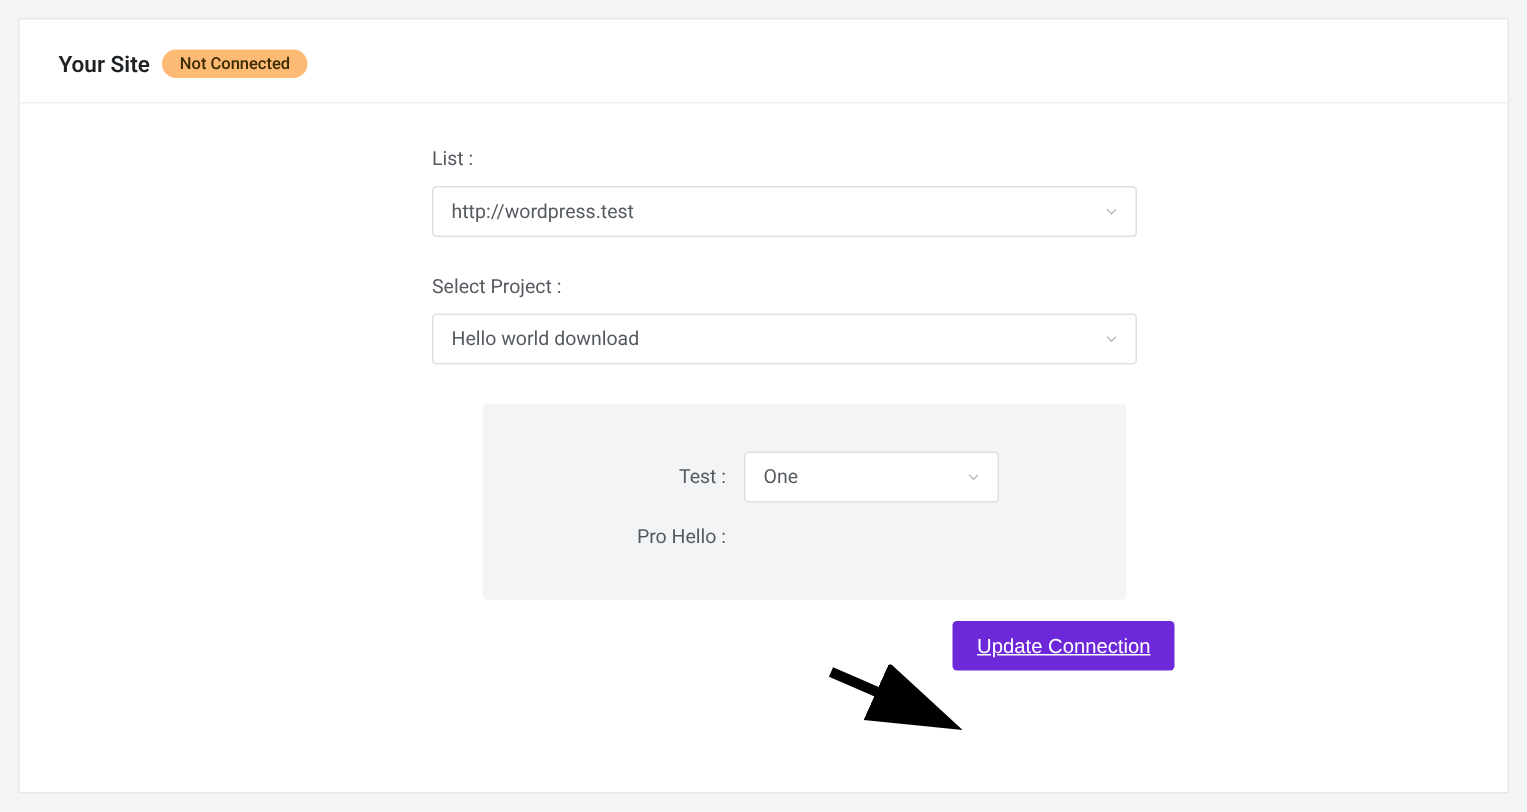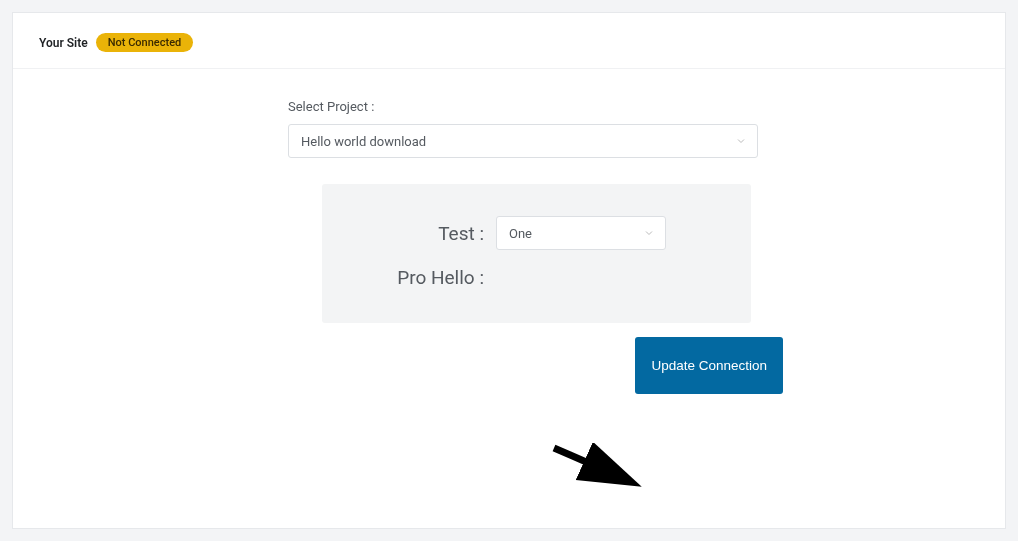--- a/index.html
+++ b/index.html
@@ -18,26 +18,26 @@
       position: relative;
     }
     .header {
       padding: 20px 26px 16px 26px;
       border-bottom: 1px solid #f0f1f3;
       display: flex;
       align-items: center;
       gap: 8px;
     }
     .header-title {
-      font-size: 12px;
+      font-size: 15px;
       font-weight: 600;
       color: #1f2225;
     }
     .status-badge {
-      background: #eab308;
+      background: #fdba74;
       color: #3a2a00;
       font-size: 11px;
       font-weight: 500;
       padding: 3px 12px;
       border-radius: 10px;
     }
     .form-area {
       padding: 30px 0 20px 0;
       width: 470px;
       margin-left: 275px;
@@ -87,40 +87,41 @@
     }
     .var-row {
       display: flex;
       align-items: center;
       margin-top: 16px;
     }
     .var-row:first-child { margin-top: 8px; }
     .var-label {
       flex: 0 0 140px;
       text-align: right;
-      font-size: 19px;
+      font-size: 13px;
       color: #555a60;
       padding-right: 12px;
     }
     .var-select-wrap { flex: 0 0 170px; }
     .btn-row {
       margin-top: 14px;
       display: flex;
       justify-content: flex-end;
       width: 495px;
     }
     .btn-primary {
-      background: #0369a1;
+      background: #6d28d9;
       color: #fff;
       font-size: 13.5px;
       font-weight: 500;
       border: none;
       border-radius: 3px;
-      padding: 21px 16px;
+      padding: 9px 16px;
       cursor: pointer;
+      text-decoration: underline;
     }
     .arrow-annot {
       position: absolute;
       left: 536px;
       top: 430px;
       pointer-events: none;
     }
     svg.chev-svg { width: 12px; height: 12px; display:block; }
   </style>
 </head>
@@ -128,20 +129,31 @@
 
 <div class="panel">
 
   <div class="header">
     <span class="header-title">Your Site</span>
     <span class="status-badge">Not Connected</span>
   </div>
 
   <div class="form-area">
 
+    <div class="field-block">
+      <span class="field-label">List :</span>
+      <div class="select">
+        <span>http://wordpress.test</span>
+        <span class="chev">
+          <svg class="chev-svg" viewBox="0 0 24 24" fill="none" stroke="currentColor" stroke-width="2">
+              <polyline points="6 9 12 15 18 9"></polyline>
+            </svg>
+        </span>
+      </div>
+    </div>
 
     <div class="field-block">
       <span class="field-label">Select Project :</span>
       <div class="select">
         <span>Hello world download</span>
         <span class="chev">
           <svg class="chev-svg" viewBox="0 0 24 24" fill="none" stroke="currentColor" stroke-width="2">
               <polyline points="6 9 12 15 18 9"></polyline>
             </svg>
         </span>

